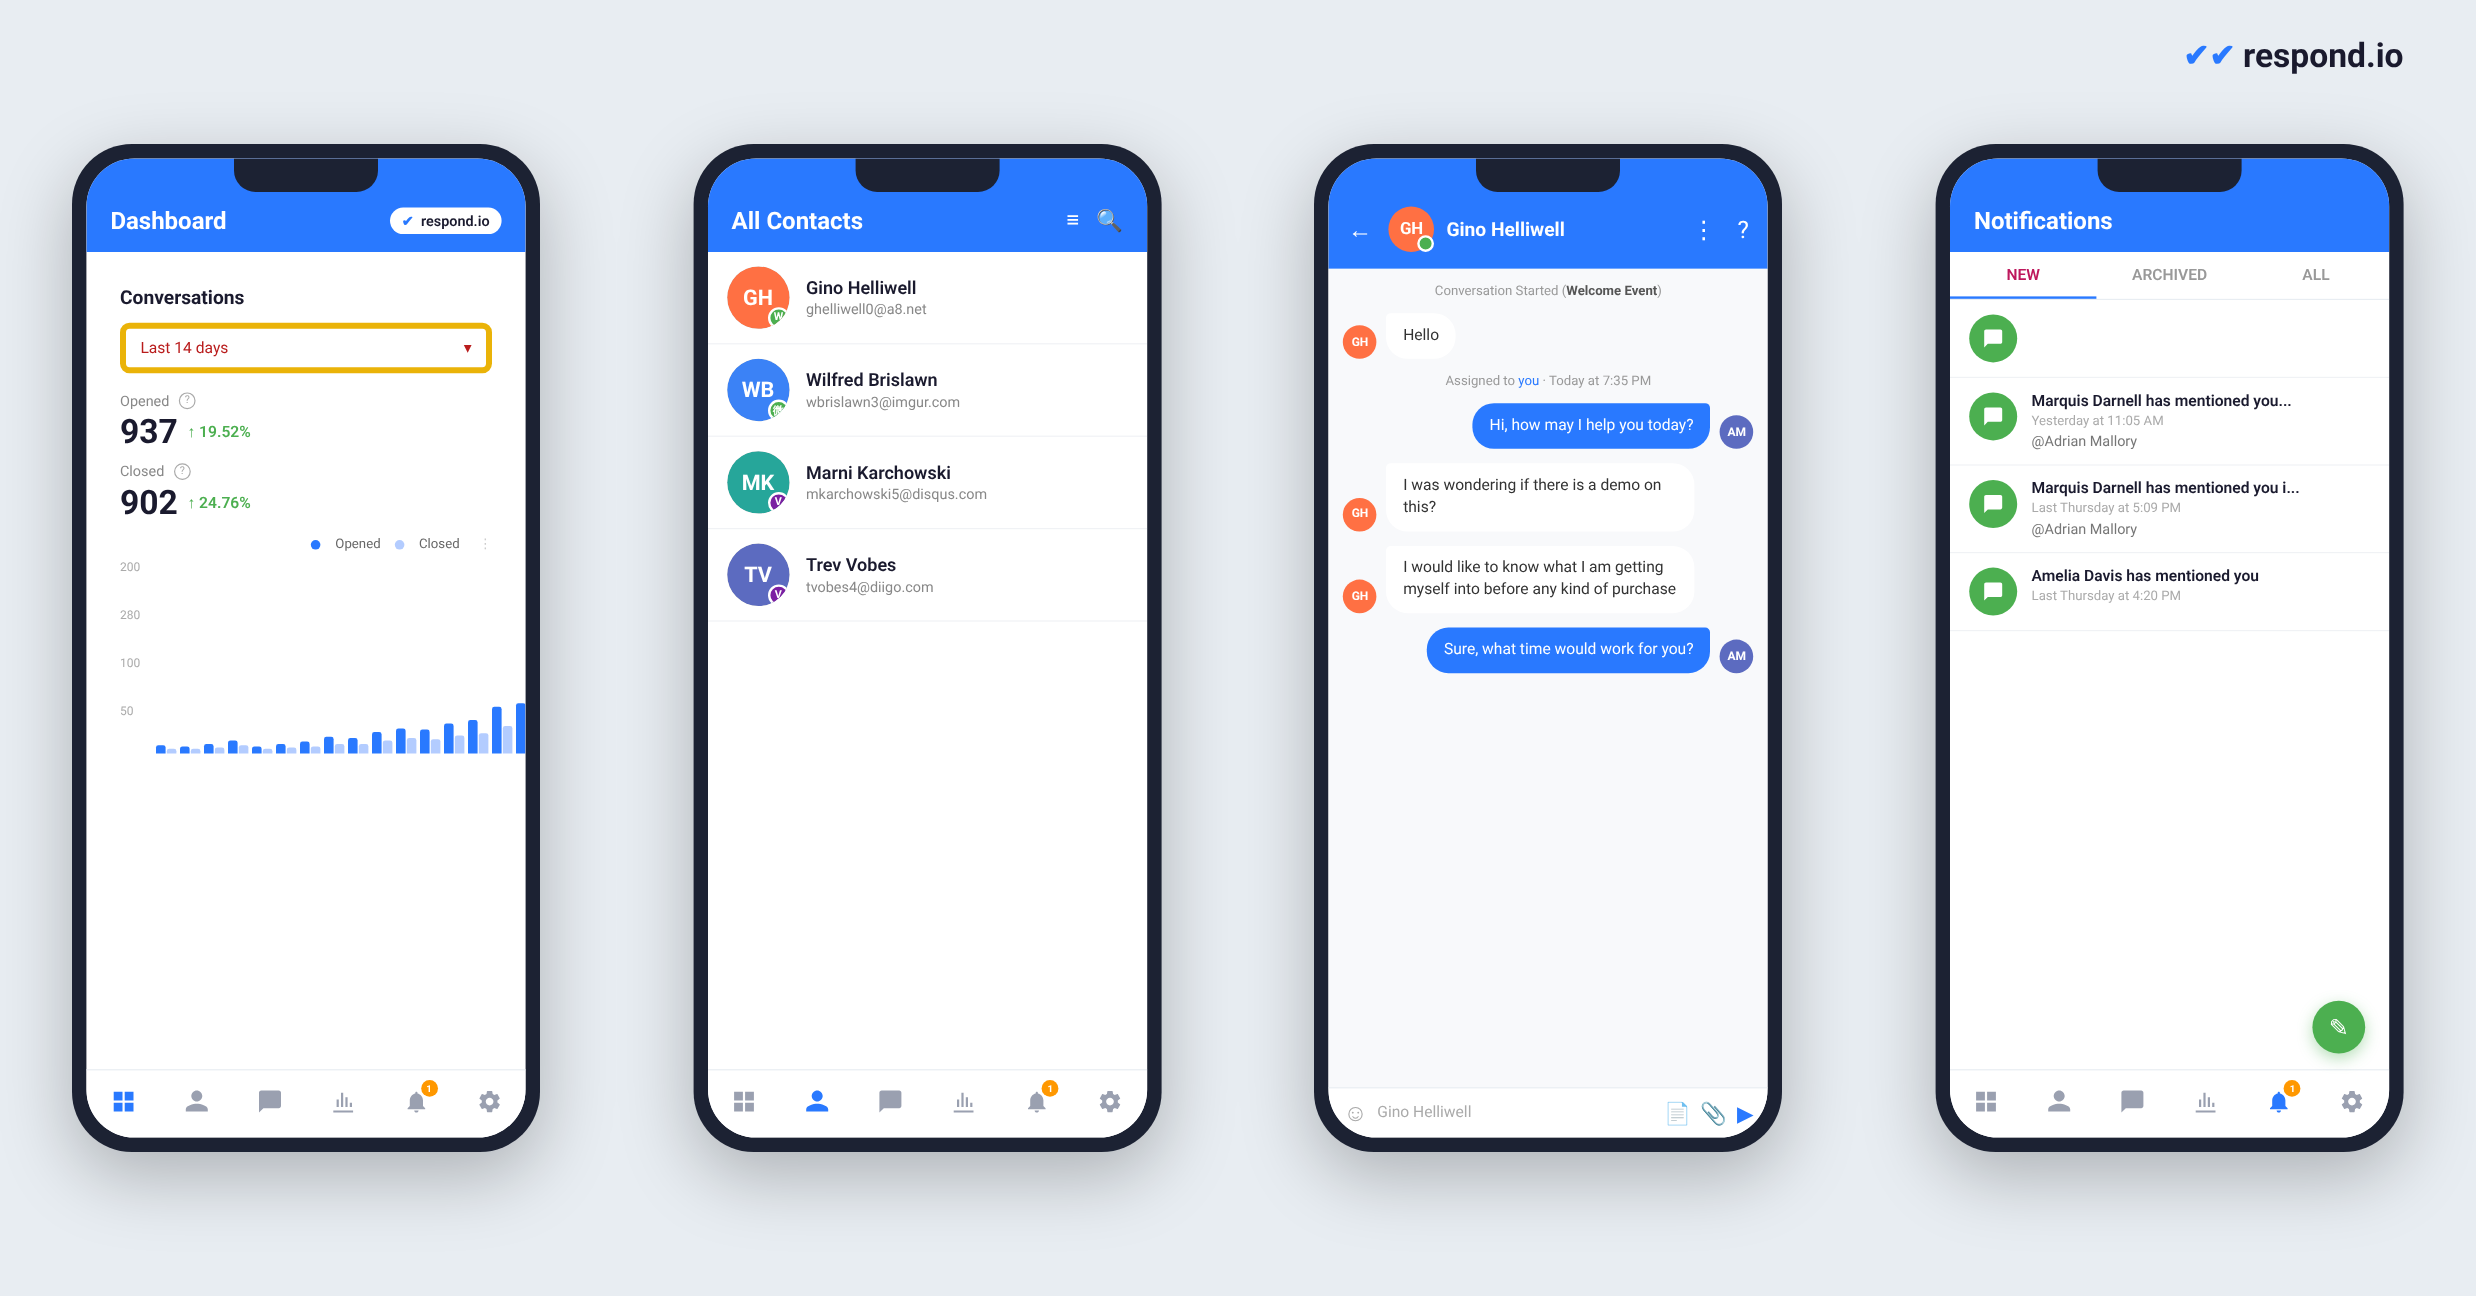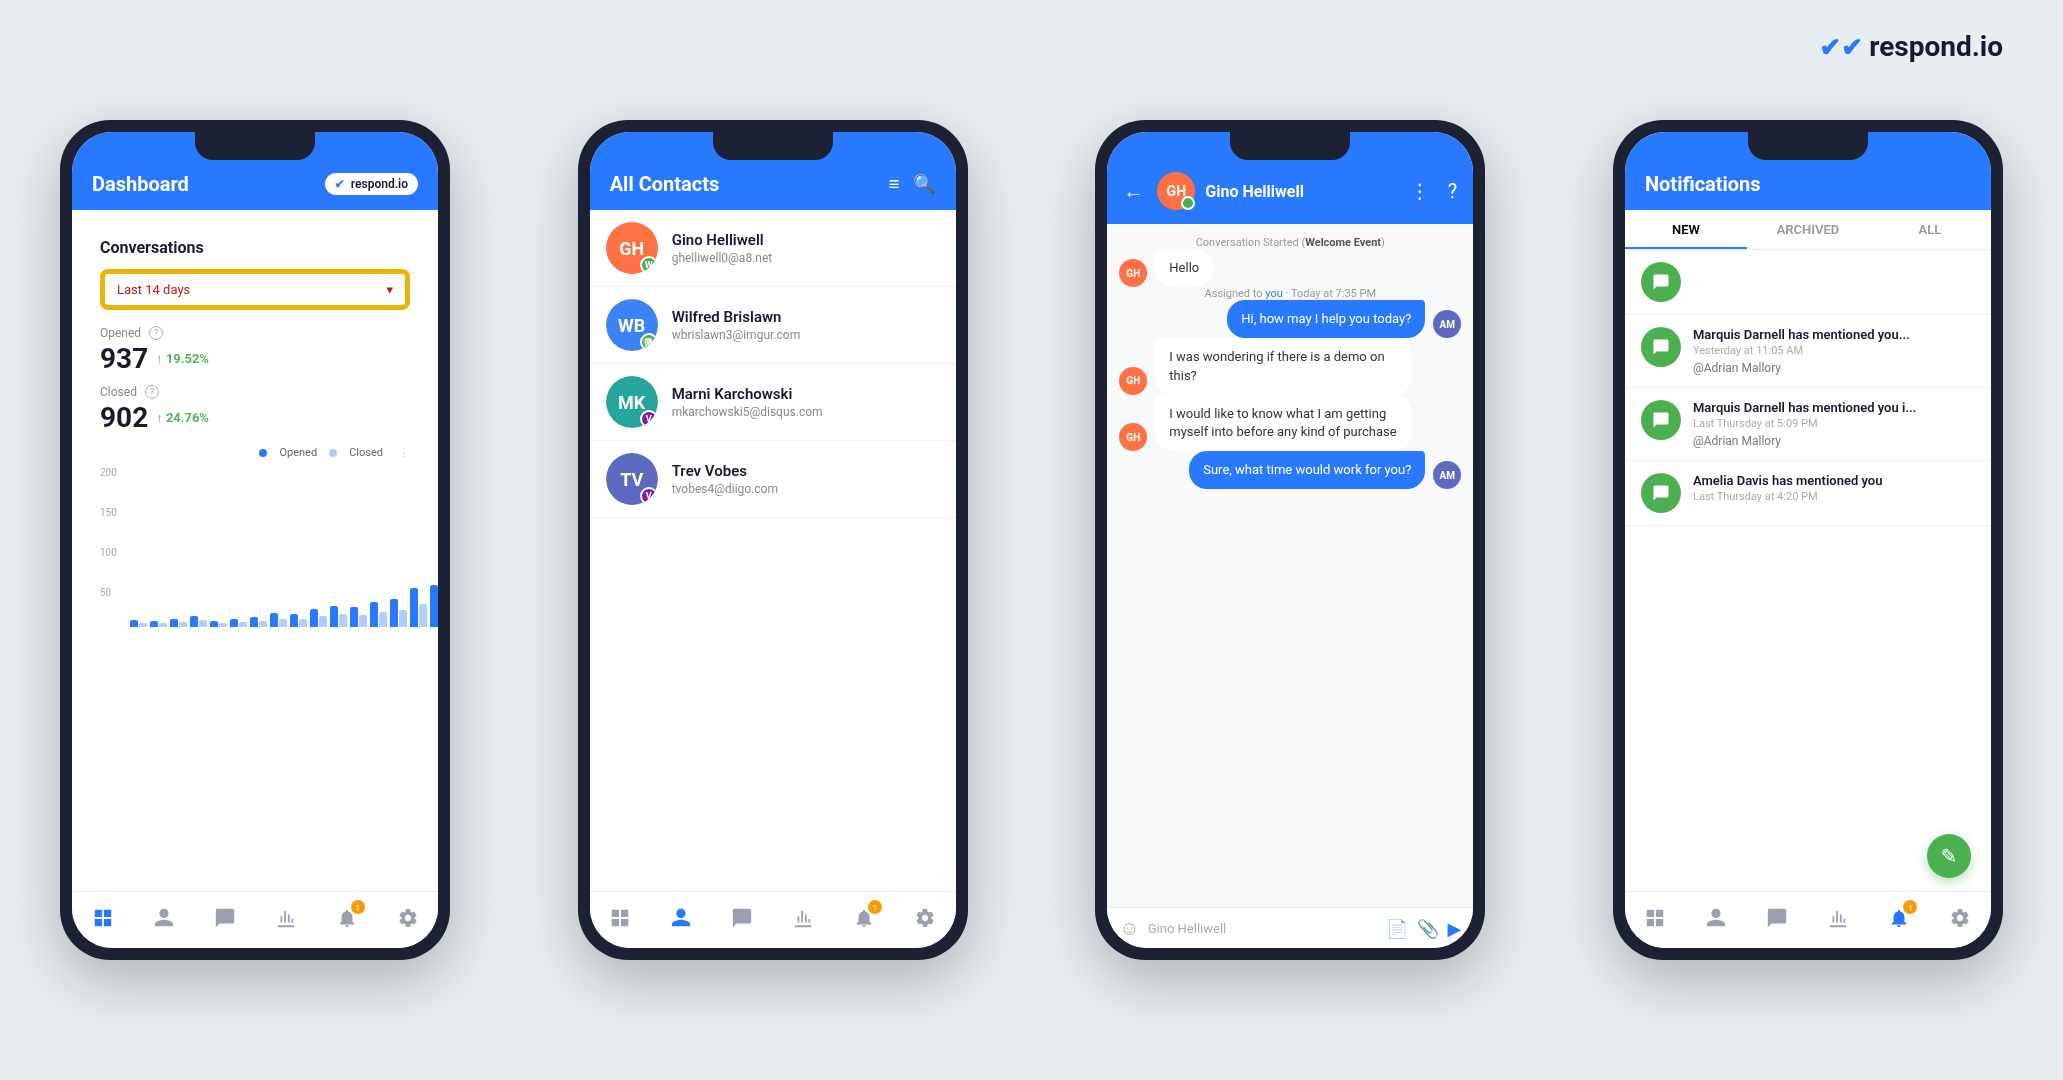--- a/index.html
+++ b/index.html
@@ -312,21 +312,21 @@
       font-weight: 700;
       color: white;
       flex: 1;
     }
     .chat-messages {
       flex: 1;
       overflow: hidden;
       padding: 12px;
       display: flex;
       flex-direction: column;
-      gap: 0;
+      gap: 12px;
       background: #f8f9fb;
     }
     .system-msg {
       text-align: center;
       font-size: 11px;
       color: #999;
     }
     .system-msg b { color: #555; }
     .msg-bubble {
       max-width: 75%;
@@ -382,21 +382,21 @@
     .notif-tab {
       flex: 1;
       text-align: center;
       padding: 12px 0;
       font-size: 13px;
       font-weight: 600;
       color: #999;
       position: relative;
     }
     .notif-tab.active {
-      color: #000000;
+      color: #be185d;
     }
     .notif-tab.active::after {
       content: '';
       position: absolute;
       bottom: 0;
       left: 0;
       right: 0;
       height: 2px;
       background: #2979ff;
     }
@@ -518,21 +518,21 @@
         <div class="chart-legend">
           <span class="legend-dot" style="background:#2979ff;"></span>
           <span>Opened</span>
           <span class="legend-dot" style="background:#b3ccff;"></span>
           <span>Closed</span>
           <span style="color:#ccc;margin-left:4px;">⋮</span>
         </div>
         <div class="chart-grid">
           <div class="chart-labels">
             <span>200</span>
-            <span>150</span>
+            <span>280</span>
             <span>100</span>
             <span>50</span>
             <span></span>
           </div>
           <div class="chart-bars">
 
           <div class="bar-group">
                 <div class="bar opened" style="height: 7px;"></div>
                 <div class="bar closed" style="height: 4px;"></div>
               </div>

